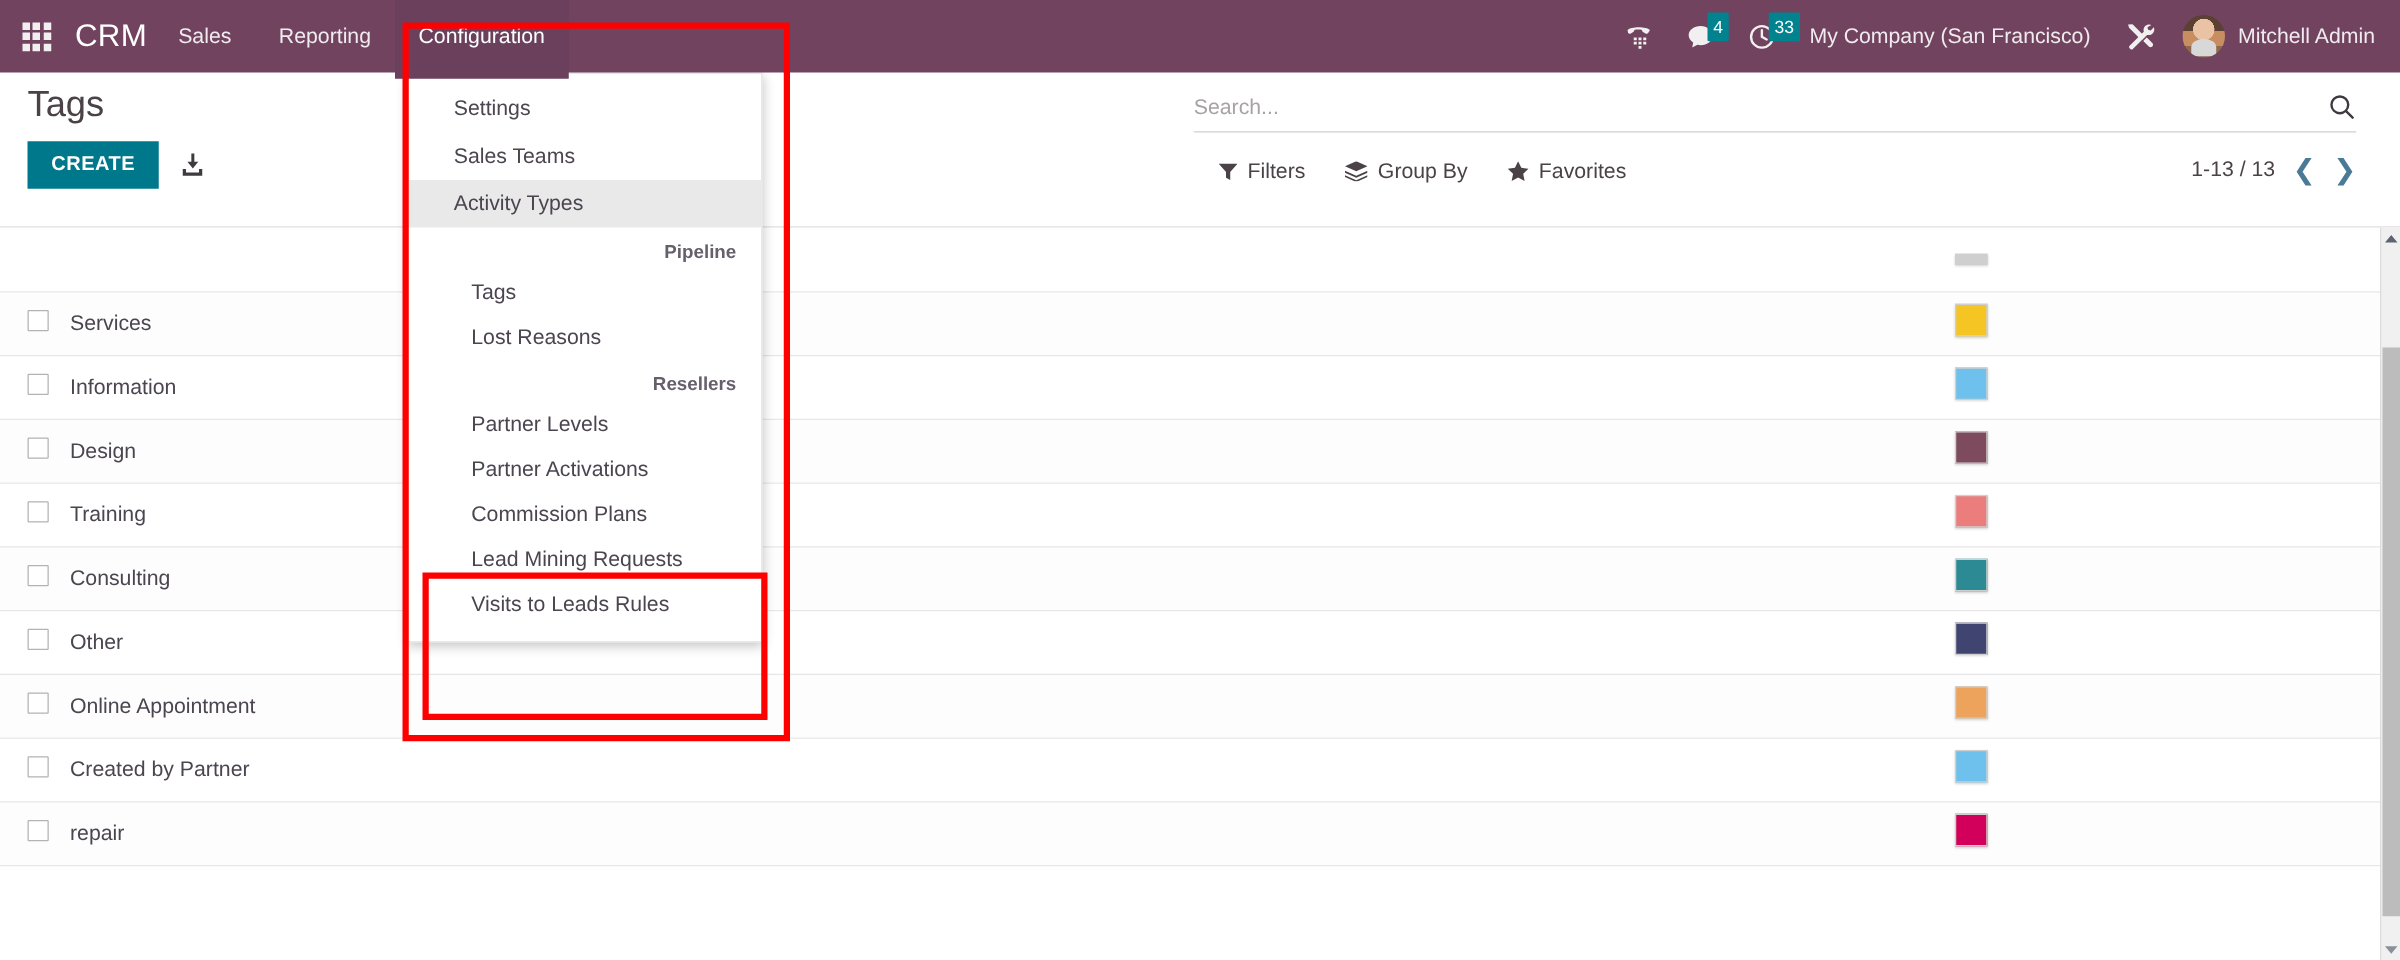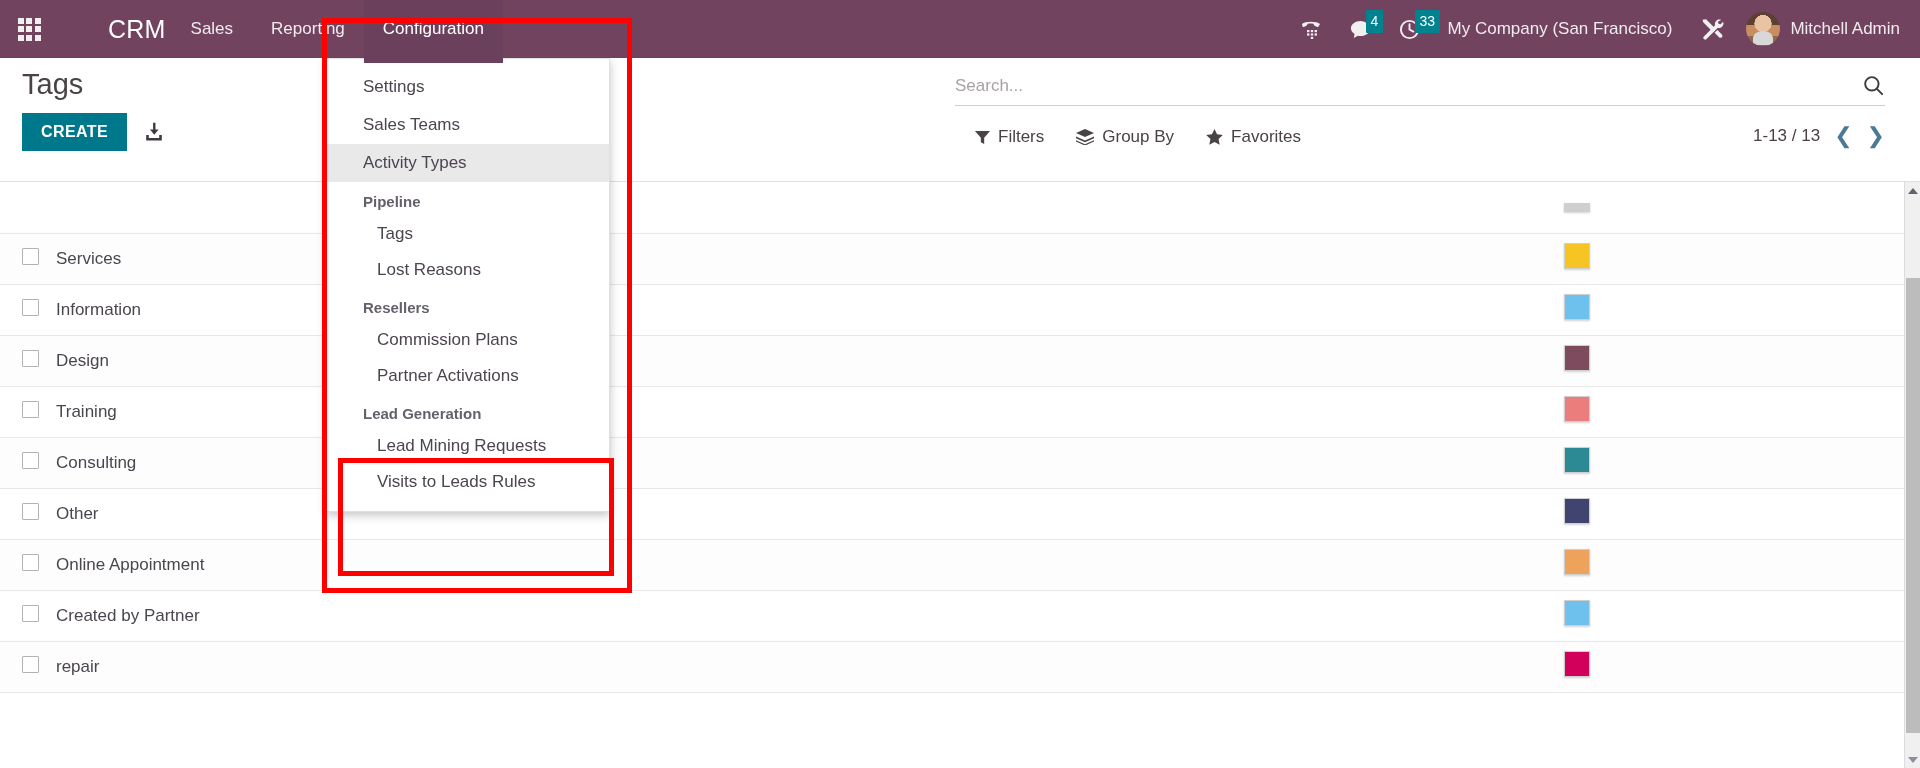--- a/index.html
+++ b/index.html
@@ -24,21 +24,21 @@
     display: flex; align-items: center; justify-content: center;
     cursor: pointer;
   }
   .apps-grid .g {
     display: grid; grid-template-columns: repeat(3, 6px);
     grid-template-rows: repeat(3, 6px); gap: 2.5px;
   }
   .apps-grid .g i { display:block; width:6px; height:6px; background:#f1eff0; }
   .brand {
     font-size: 25px; font-weight: 400; letter-spacing: .2px;
-    padding: 0 6px 0 2px; color: #fff; cursor: pointer; margin-left: 48px;
+    padding: 0 6px 0 2px; color: #fff; cursor: pointer;
   }
   .navitem {
     height: 68px; display: flex; align-items: center;
     padding: 0 19px; font-size: 17px; color: #f0ebee;
     cursor: pointer; white-space: nowrap;
   }
   .navitem.active { background: #6b405c; color: #ffffff; }
   .nav-spacer { flex: 1 1 auto; }
 
   .sysicon {
@@ -200,20 +200,21 @@
   .dd-item {
     padding: 9px 20px 9px 36px;
     font-size: 17px; color: #4c4550; cursor: pointer;
     white-space: nowrap;
   }
   .dd-item:hover, .dd-item.hl { background: #e9e9e9; }
   .dd-sect {
     padding: 11px 20px 6px 36px;
     font-size: 15px; font-weight: 700; color: #66606c;
     white-space: nowrap;
+    text-align: right;
   }
   .dd-sub {
     padding: 8px 20px 8px 50px;
     font-size: 17px; color: #4c4550; cursor: pointer;
     white-space: nowrap;
   }
 
   
   .redbox-outer {
     position: absolute; left: 322px; top: 18px;
@@ -427,21 +428,21 @@
 </div>
 
 <div class="dropdown" id="dropdown">
     <div class="dd-item">Settings</div>
     <div class="dd-item">Sales Teams</div>
     <div class="dd-item hl">Activity Types</div>
     <div class="dd-sect">Pipeline</div>
     <div class="dd-sub">Tags</div>
     <div class="dd-sub">Lost Reasons</div>
     <div class="dd-sect">Resellers</div>
+    <div class="dd-sub">Partner Levels</div>
+    <div class="dd-sub">Partner Activations</div>
     <div class="dd-sub">Commission Plans</div>
-    <div class="dd-sub">Partner Activations</div>
-    <div class="dd-sect">Lead Generation</div>
     <div class="dd-sub">Lead Mining Requests</div>
     <div class="dd-sub">Visits to Leads Rules</div>
   </div>
 
 <div class="redbox-outer"></div>
 <div class="redbox-inner"></div>
 
 </body></html>

